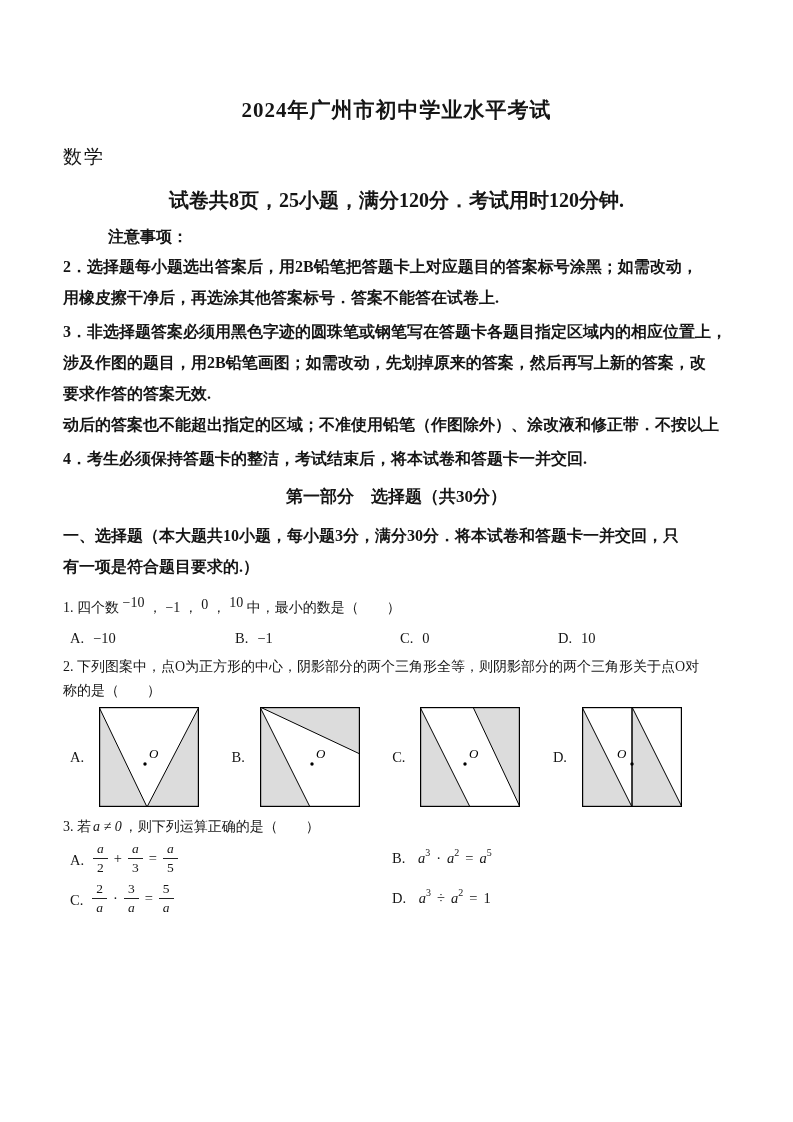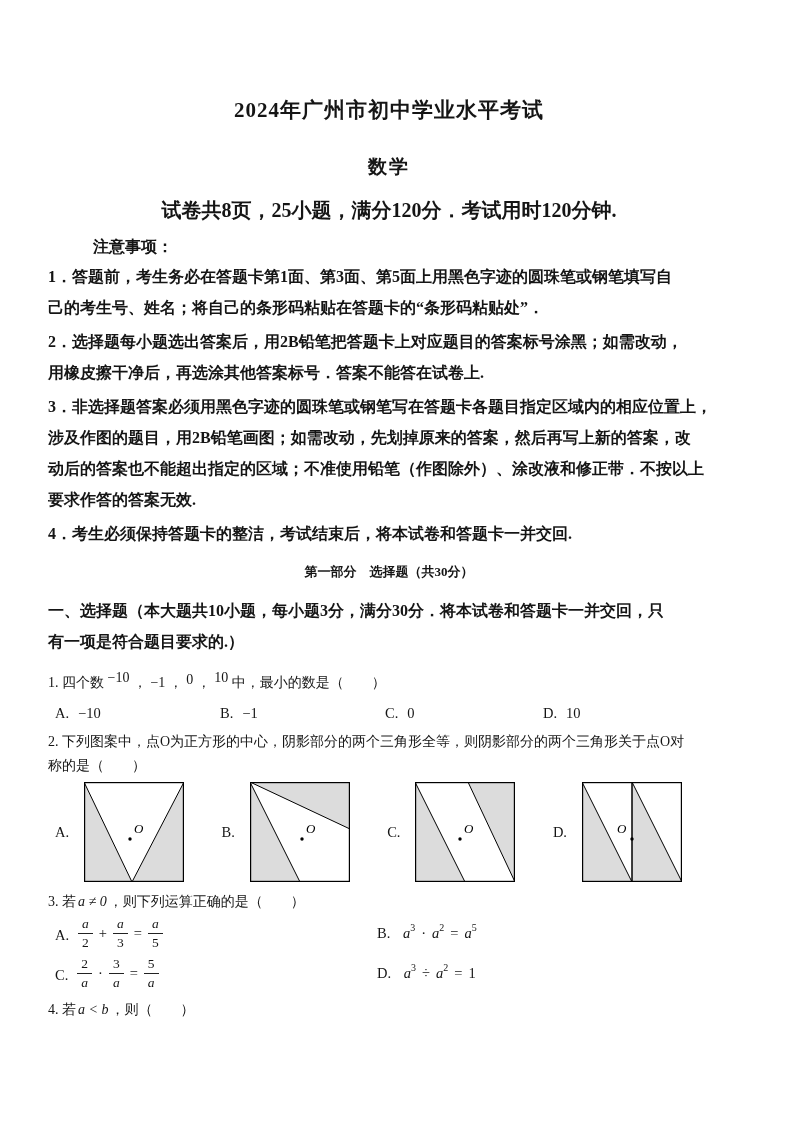--- a/index.html
+++ b/index.html
@@ -1,28 +1,28 @@
 <!DOCTYPE html>
 <html><head>
 <meta charset="utf-8">
 <style>
   html,body{margin:0;padding:0;background:#ffffff;}
   .page{
     position:relative;width:793px;height:1077px;box-sizing:border-box;
     background:#ffffff;color:#151515;
-    padding:96px 63px 0 48px;overflow:hidden;
+    padding:96px 63px 0 63px;overflow:hidden;
     font-family:"Liberation Serif","DejaVu Serif",serif;
   }
   .title{font-size:21px;font-weight:700;text-align:center;letter-spacing:1px;}
-  .subject{font-size:19px;font-weight:700;text-align:center;margin-top:30px;letter-spacing:2px;}
+  .subject{font-size:19px;font-weight:400;text-align:left;margin-top:20px;letter-spacing:2px;}
   .exam-info{font-size:20px;font-weight:700;text-align:center;margin-top:17px;}
   .notice-heading{font-size:16px;font-weight:700;margin-top:13px;margin-left:45px;}
   .notice{margin-top:3px;}
   .nline{font-size:16px;font-weight:700;line-height:31px;white-space:nowrap;}
-  .part-heading{font-size:13px;font-weight:700;text-align:center;margin-top:8px;line-height:30px;}
+  .part-heading{font-size:17px;font-weight:700;text-align:center;margin-top:8px;line-height:30px;}
   .intro{margin-top:8px;}
   .q-stem{font-size:14px;line-height:24px;margin-top:8px;white-space:nowrap;}
   .q-stem.first{margin-top:14px;}
   .it{font-style:italic;}
   .rz{position:relative;top:-5px;}
   .rz-sm{position:relative;top:-3px;}
   .opt-row{display:grid;grid-template-columns:165px 165px 158px auto;padding-left:7px;margin-top:10px;font-size:14.5px;}
   .opt{white-space:nowrap;}
   .opt-label{margin-right:9px;}
   
@@ -54,32 +54,28 @@
 
 <div class="page">
 
   <div class="title">2024年广州市初中学业水平考试</div>
   <div class="subject">数学</div>
   <div class="exam-info">试卷共8页，25小题，满分120分．考试用时120分钟.</div>
 
   <div class="notice-heading">注意事项：</div>
 
   <div class="notice">
-    <div class="nline">1．答题前，考生务必在答题卡第1面、第3面、第5面上用黑色字迹的圆珠笔或钢笔填写自</div>
-    <div class="nline">己的考生号、姓名；将自己的条形码粘贴在答题卡的“条形码粘贴处”．</div>
-  </div>
-  <div class="notice">
     <div class="nline">2．选择题每小题选出答案后，用2B铅笔把答题卡上对应题目的答案标号涂黑；如需改动，</div>
     <div class="nline">用橡皮擦干净后，再选涂其他答案标号．答案不能答在试卷上.</div>
   </div>
   <div class="notice">
     <div class="nline">3．非选择题答案必须用黑色字迹的圆珠笔或钢笔写在答题卡各题目指定区域内的相应位置上，</div>
     <div class="nline">涉及作图的题目，用2B铅笔画图；如需改动，先划掉原来的答案，然后再写上新的答案，改</div>
+    <div class="nline">要求作答的答案无效.</div>
     <div class="nline">动后的答案也不能超出指定的区域；不准使用铅笔（作图除外）、涂改液和修正带．不按以上</div>
-    <div class="nline">要求作答的答案无效.</div>
   </div>
   <div class="notice">
     <div class="nline">4．考生必须保持答题卡的整洁，考试结束后，将本试卷和答题卡一并交回.</div>
   </div>
 
   <div class="part-heading">第一部分　选择题（共30分）</div>
 
   <div class="intro">
     <div class="nline">一、选择题（本大题共10小题，每小题3分，满分30分．将本试卷和答题卡一并交回，只</div>
     <div class="nline">有一项是符合题目要求的.）</div>
@@ -218,19 +214,16 @@
       <span class="formula">
         <span><span class="it">a</span><sup>3</sup></span>
         <span class="op">÷</span>
         <span><span class="it">a</span><sup>2</sup></span>
         <span class="op">=</span>
         <span>1</span>
       </span>
     </div>
   </div>
 
-  <div class="q-stem">
-    <span>4. 若</span><span class="it mathpad">a &lt; b</span><span>，则（　　）</span>
-  </div>
 
   <div class="footer">12 https://xkw88.cn</div>
 
 </div>
 
 </body></html>

